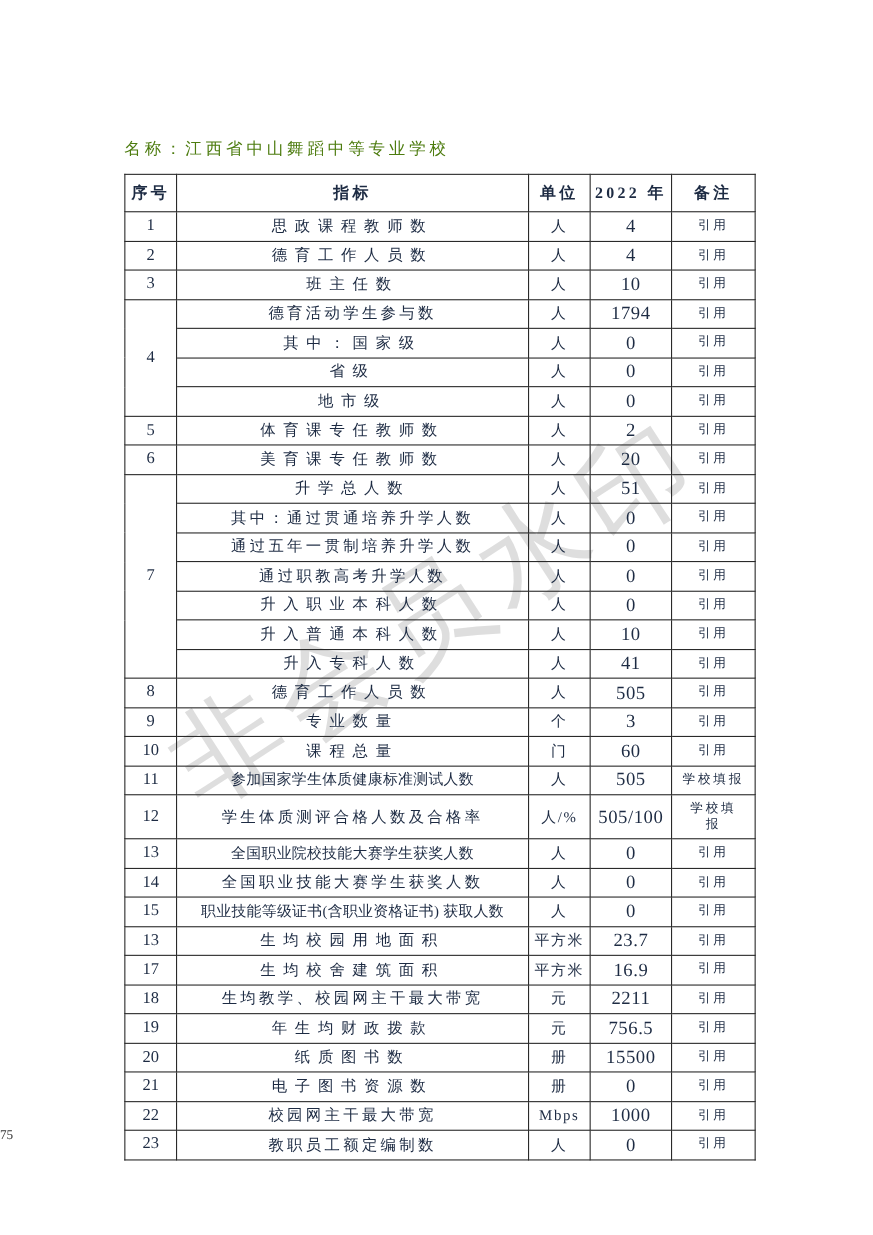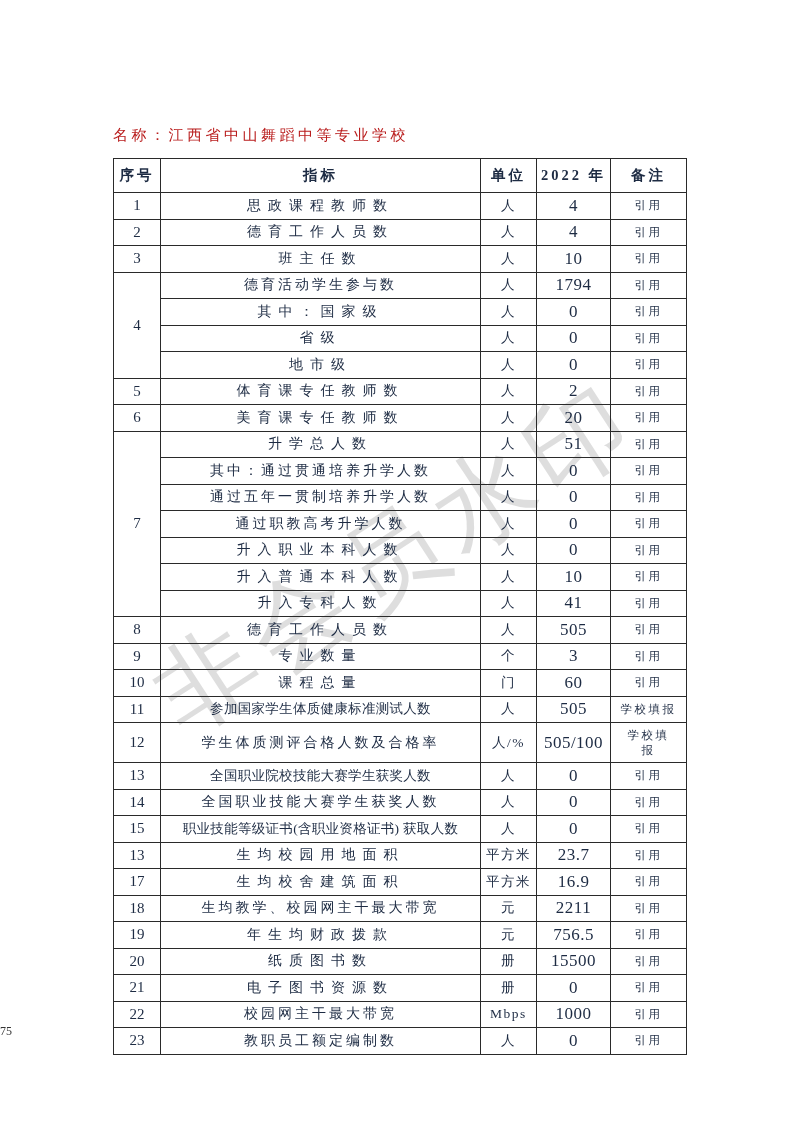--- a/index.html
+++ b/index.html
@@ -32,21 +32,21 @@
     font-weight:bold;
     letter-spacing:3px;
     color:#000000;
     z-index:1;
   }
   .name-line{
     position:absolute;
     top:126px;left:113px;
     font-size:15px;
     letter-spacing:3.5px;
-    color:#b91c1c;
+    color:#4d7c0f;
     z-index:1;
   }
   table.data{
     position:absolute;
     left:113px;top:158px;
     width:573px;
     border-collapse:collapse;
     table-layout:fixed;
     z-index:1;
     background:transparent;

